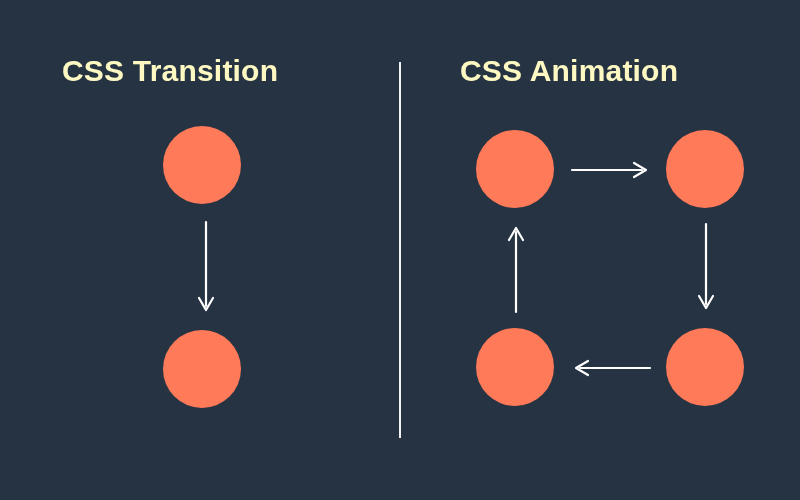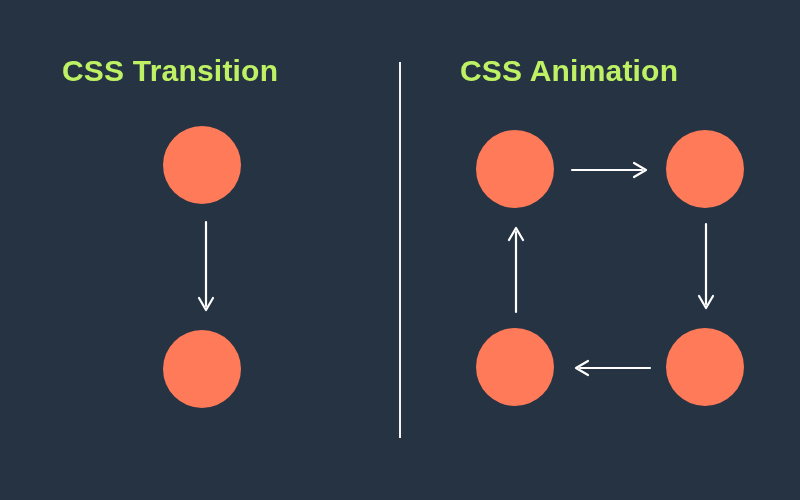--- a/index.html
+++ b/index.html
@@ -21,21 +21,21 @@
       width: 400px;
     }
     .panel-right {
       left: 400px;
       width: 400px;
       text-decoration: underline;
     }
     .heading {
       position: absolute;
       top: 54px;
-      color: #bef264;
+      color: #fef9c3;
       font-size: 30px;
       font-weight: 800;
       letter-spacing: 0.2px;
     }
     .heading-left { left: 62px; }
     .heading-right { left: 60px; }
     .divider {
       position: absolute;
       left: 399px;
       top: 62px;

